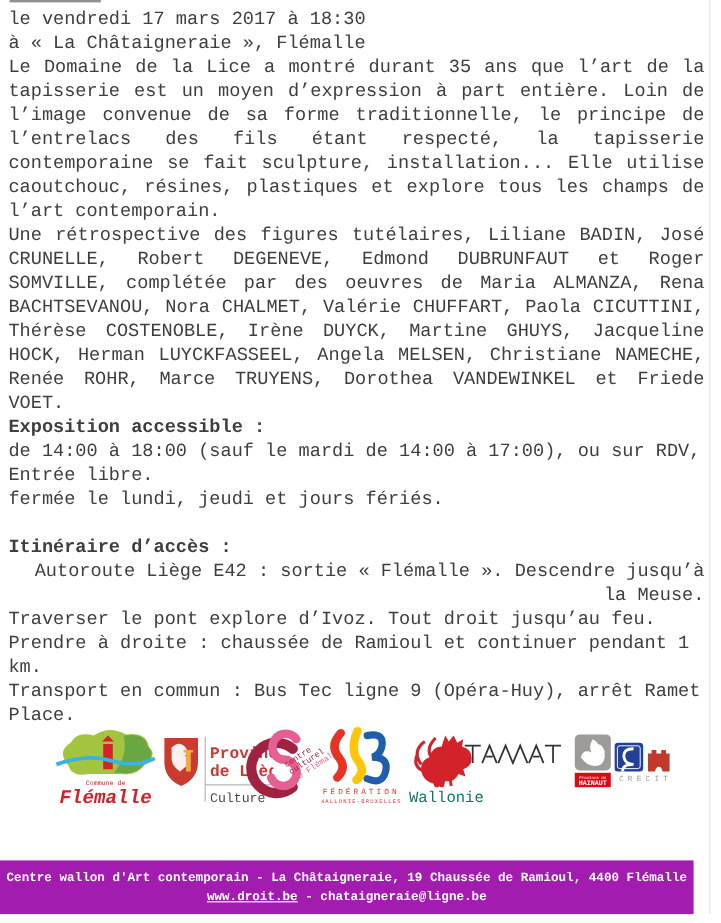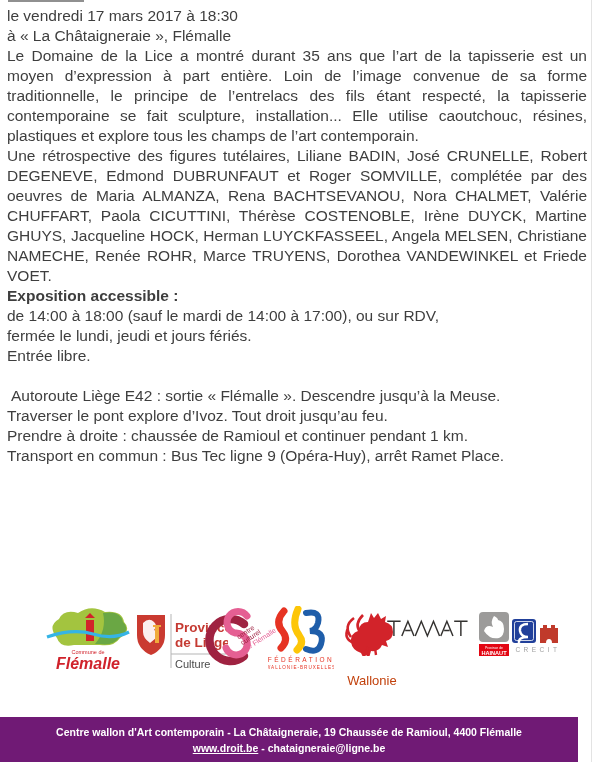--- a/index.html
+++ b/index.html
@@ -1,36 +1,36 @@
 <!DOCTYPE html>
 <html><head>
 <meta charset="utf-8">
 <style>
   html,body{margin:0;padding:0;background:#fff;}
   .page{position:relative;width:601px;height:762px;background:#ffffff;overflow:hidden;
-        font-family:Liberation Sans, sans-serif;color:#3e3e3e;}
+        font-family:Liberation Mono, monospace;color:#3e3e3e;}
   .right-border{position:absolute;left:591px;top:0;width:1px;height:769px;background:#e3e3e3;}
   .top-artifact{position:absolute;left:8px;top:0;width:76px;height:2px;background:#909090;}
   .content{position:absolute;left:7px;top:6px;width:580px;font-size:15.5px;line-height:20px;}
   .content p{margin:0;}
   .justify{text-align:justify;}
   .p1{margin-top:38px;}
   .p2{margin-top:11px;}
   .expo{}
   .itin{margin-top:20px;}
   .bold{font-weight:bold;}
   .pink{font-weight:bold;color:#db4a8d;}
-  .step1{padding-left:4px;}
+  .step1{padding-left:4px;text-align:right;}
   
   .logo{position:absolute;}
   .logo svg{display:block;}
-  .wall-label{font-size:13px;color:#c2410c;text-align:center;margin-top:17px;}
+  .wall-label{font-size:13px;color:#0f766e;text-align:center;margin-top:1px;}
   .crecit-label{font-size:6.5px;letter-spacing:3.5px;color:#9f9f9f;text-align:center;margin-top:2px;}
   
-  .footer-bar{position:absolute;left:0;top:717px;width:578px;height:45px;background:#701a75;
+  .footer-bar{position:absolute;left:0;top:717px;width:578px;height:45px;background:#a21caf;
               color:#ffffff;font-weight:bold;font-size:10.5px;line-height:16px;text-align:center;
               padding-top:7px;box-sizing:border-box;}
   .footer-bar a{color:#ffffff;text-decoration:underline;cursor:pointer;}
   .footer-strip{position:absolute;left:0;top:762px;width:578px;height:7px;background:#d8dbdc;}
 </style>
 </head>
 <body>
 
 <div class="page">
   <div class="top-artifact"></div>
@@ -40,25 +40,26 @@
     <p>le vendredi 17 mars 2017 à 18:30</p>
     <p>à « La Châtaigneraie », Flémalle</p>
 
     <p class="p1 justify">Le Domaine de la Lice a montré durant 35 ans que l’art de la tapisserie est un moyen d’expression à part entière. Loin de l’image convenue de sa forme traditionnelle, le principe de l’entrelacs des fils étant respecté, la tapisserie contemporaine se fait sculpture, installation... Elle utilise caoutchouc, résines, plastiques et explore tous les champs de l’art contemporain.</p>
 
     <p class="p2 justify">Une rétrospective des figures tutélaires, Liliane BADIN, José CRUNELLE, Robert DEGENEVE, Edmond DUBRUNFAUT et Roger SOMVILLE, complétée par des oeuvres de Maria ALMANZA, Rena BACHTSEVANOU, Nora CHALMET, Valérie CHUFFART, Paola CICUTTINI, Thérèse COSTENOBLE, Irène DUYCK, Martine GHUYS, Jacqueline HOCK, Herman LUYCKFASSEEL, Angela MELSEN, Christiane NAMECHE, Renée ROHR, Marce TRUYENS, Dorothea VANDEWINKEL et Friede VOET.</p>
 
     <div class="expo">
       <p class="bold">Exposition accessible :</p>
       <p>de 14:00 à 18:00 (sauf le mardi de 14:00 à 17:00), ou sur RDV,</p>
+      <p>Entrée libre.</p>
       <p>fermée le lundi, jeudi et jours fériés.</p>
-      <p>Entrée libre.</p>
     </div>
 
     <div class="itin">
+      <p class="bold">Itinéraire d’accès :</p>
       <p class="step1">Autoroute Liège E42 : sortie « Flémalle ». Descendre jusqu’à la Meuse.</p>
       <p>Traverser le pont explore d’Ivoz. Tout droit jusqu’au feu.</p>
       <p>Prendre à droite : chaussée de Ramioul et continuer pendant 1 km.</p>
       <p>Transport en commun : Bus Tec ligne 9 (Opéra-Huy), arrêt Ramet Place.</p>
     </div>
   </div>
 
   <div class="logo" style="left:45px;top:606px;">
     <svg width="86" height="68" viewBox="0 0 86 68">
       <path d="M12,32 Q2,20 14,13 Q19,3 33,7 Q46,-2 60,6 Q77,4 79,16 Q87,24 75,32 Q69,41 55,39 L29,39 Q15,42 12,32 Z" fill="#a3c43f"></path>

